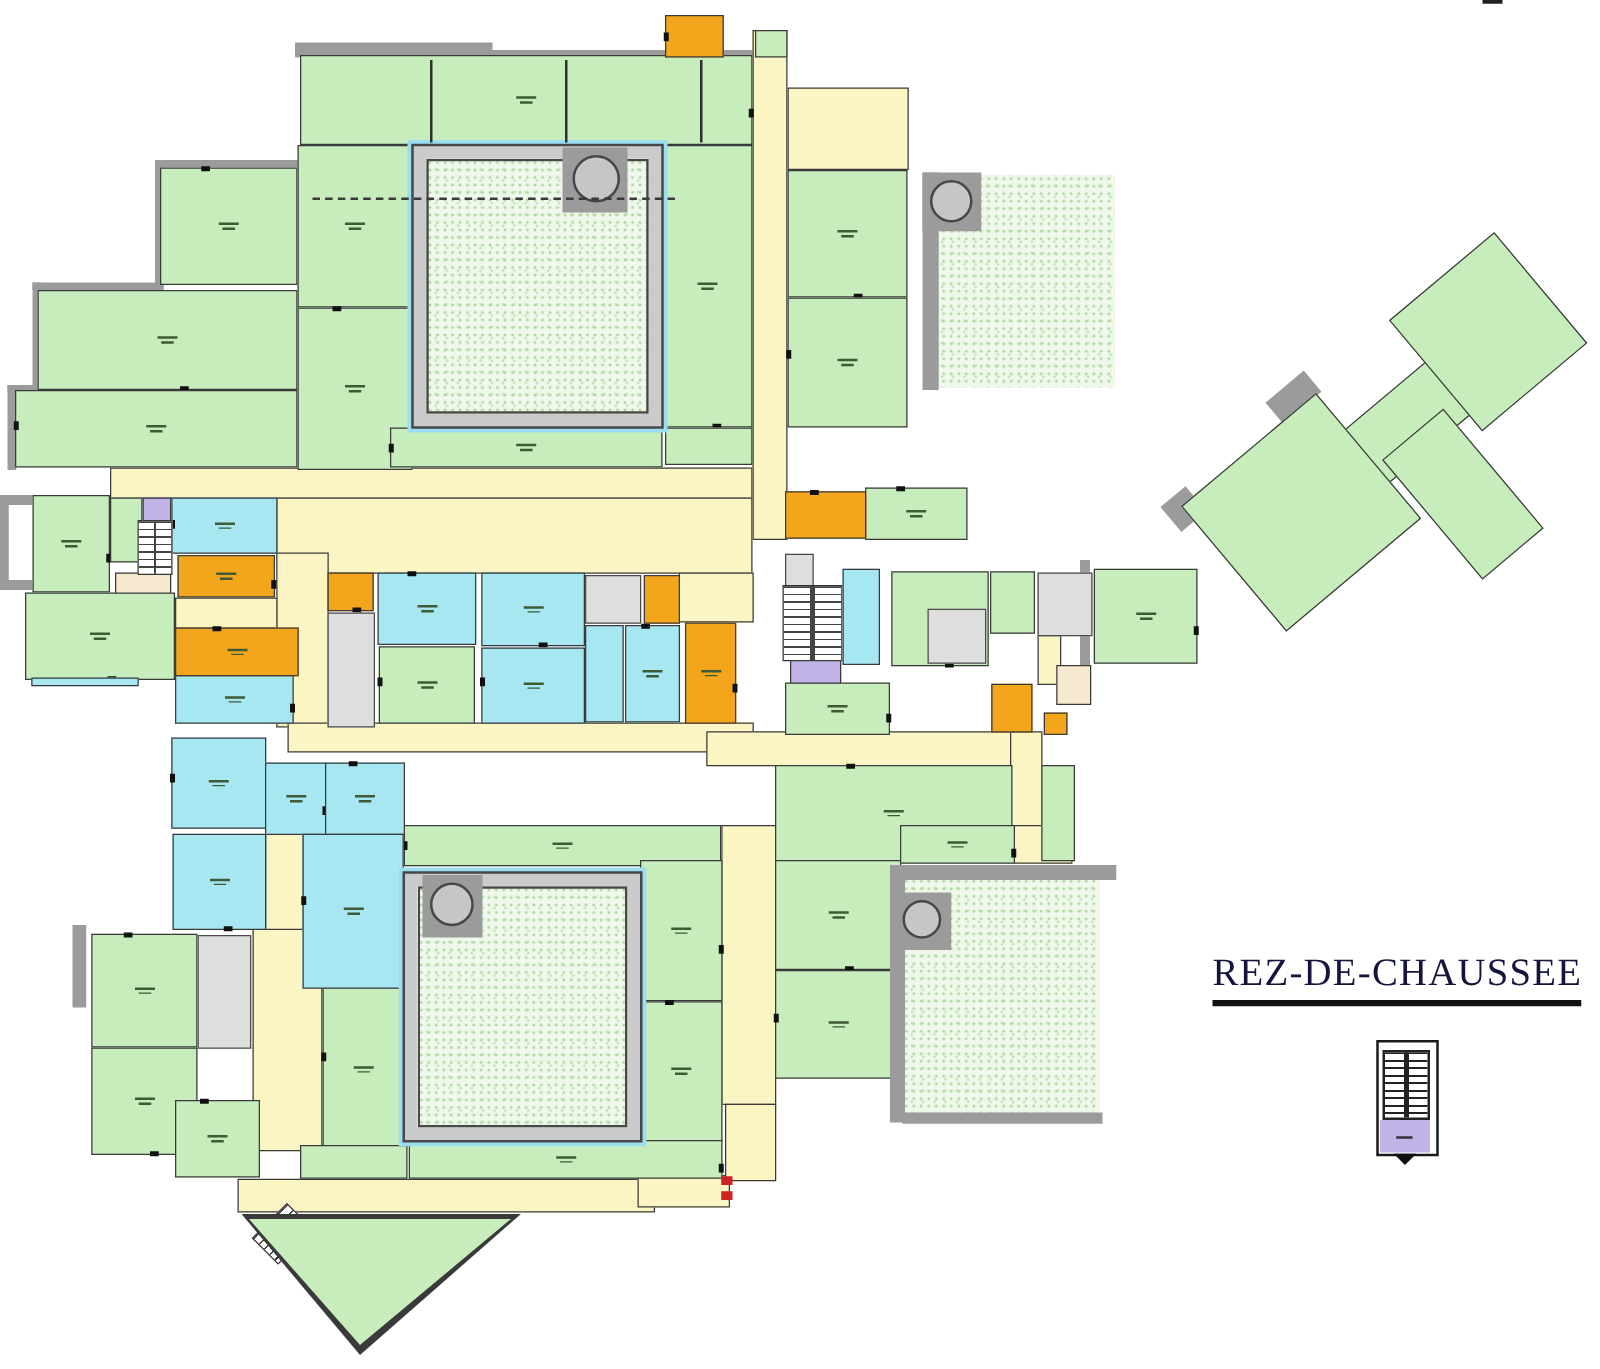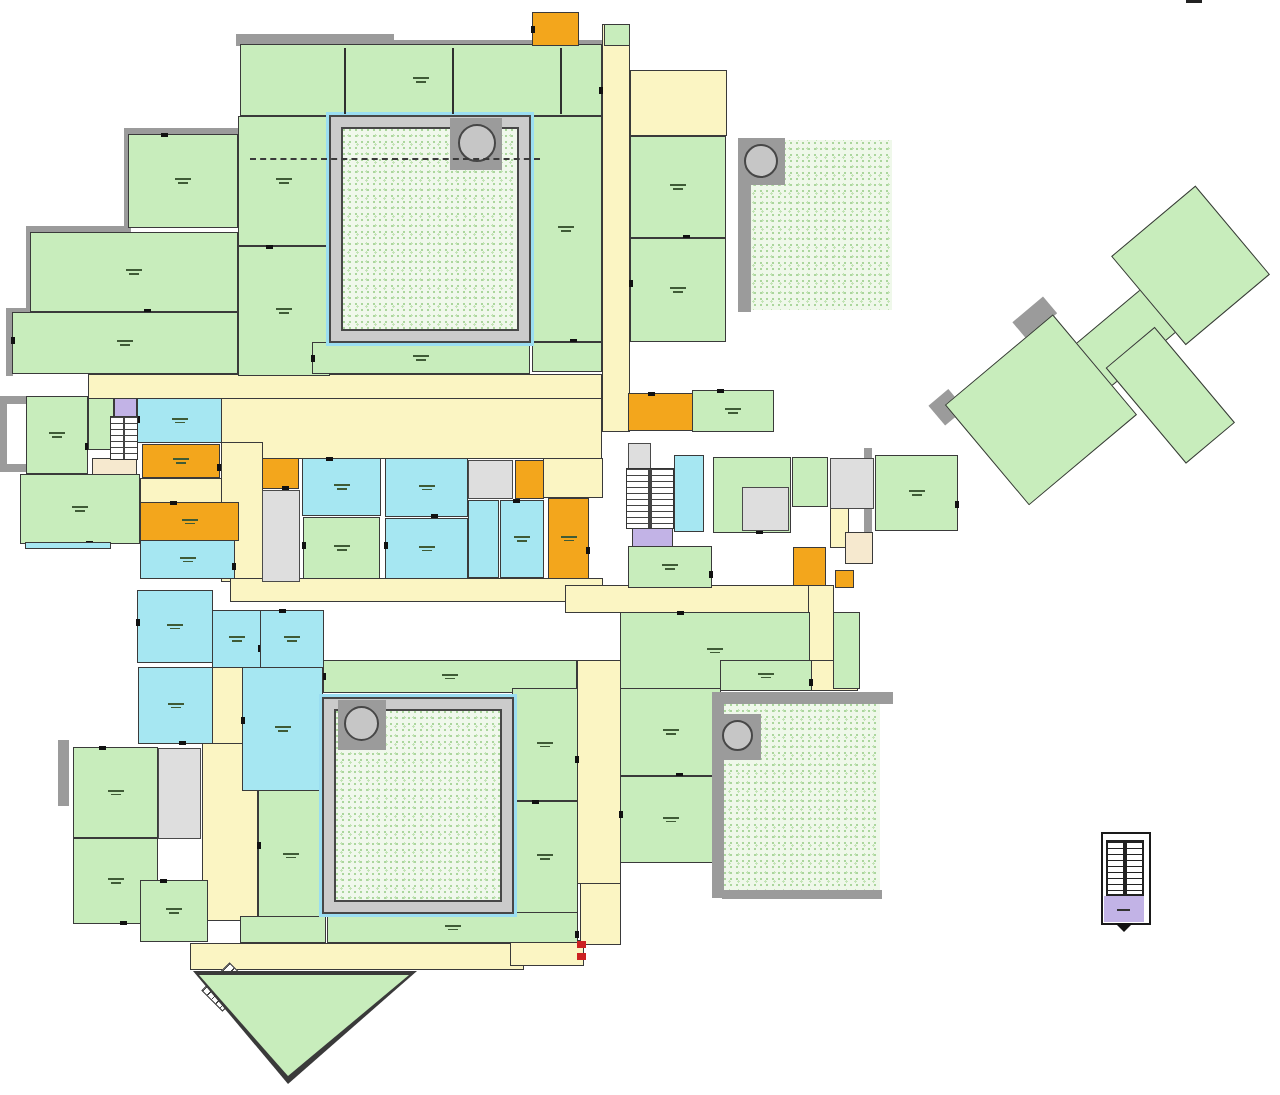--- a/index.html
+++ b/index.html
@@ -309,19 +309,23 @@
     </div>
   <div id="annex">
       <div class="shp wall" style="left: 178px; top: 70px; width: 40px; height: 22px;"></div>
       <div class="shp wall" style="left: 60px; top: 80px; width: 26px; height: 26px;"></div>
       <div class="shp room" style="left: 115px; top: 127px; width: 280px; height: 56px; background: rgb(200, 237, 188);"></div>
       <div class="shp room" style="left: 73px; top: 90px; width: 141px; height: 131px; background: rgb(200, 237, 188);"></div>
       <div class="shp room" style="left: 296px; top: 83px; width: 110px; height: 116px; background: rgb(200, 237, 188);"></div>
       <div class="shp room" style="left: 220px; top: 165px; width: 64px; height: 125px; background: rgb(200, 237, 188);"></div>
     </div>
   <div id="top-mark"></div>
+  <div id="title-block">
+    <div id="title-text">REZ-DE-CHAUSSEE</div>
+    <div id="title-rule"></div>
+  </div>
   <div id="legend-stair">
     <div id="legend-treads"></div>
     <div id="legend-purple"></div>
     <div id="legend-dash"></div>
     <div id="legend-arrow"></div>
   </div>
 </div>
 
 </body></html>

